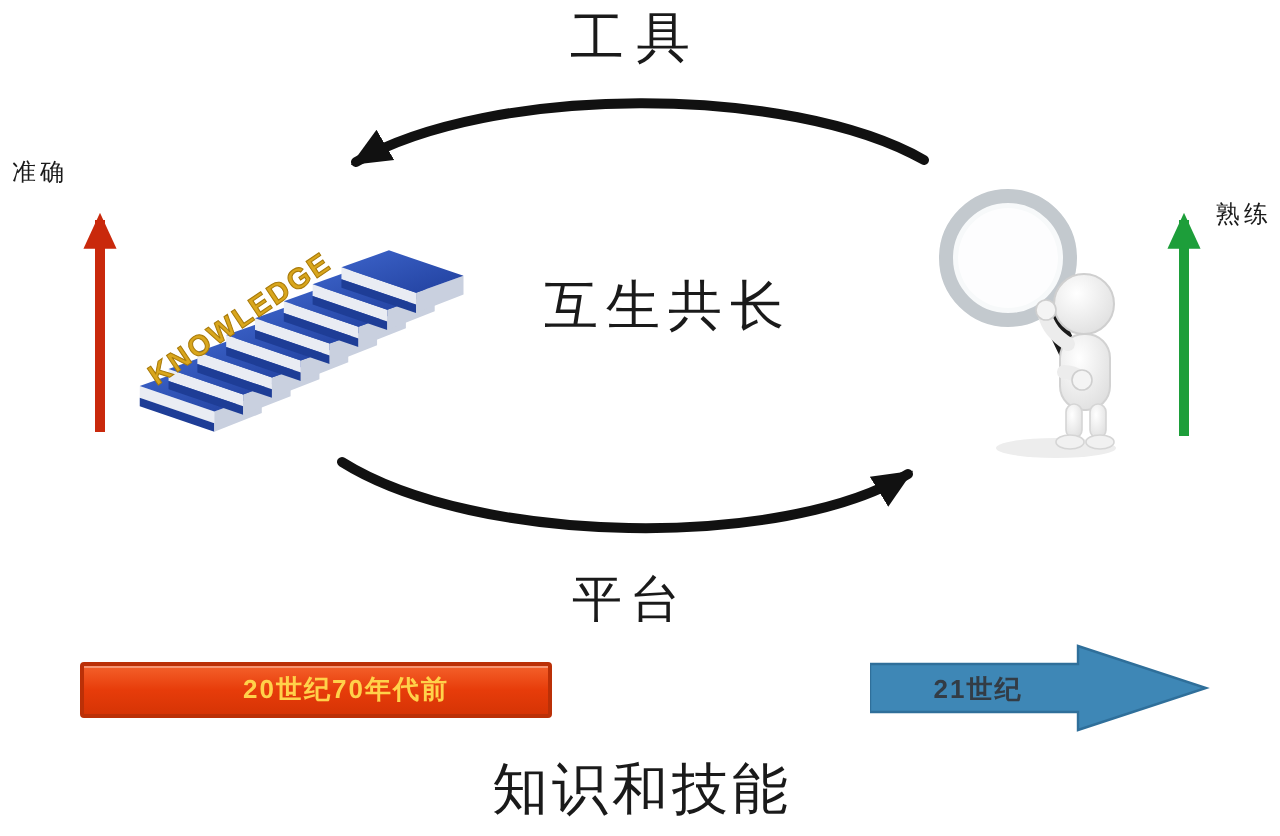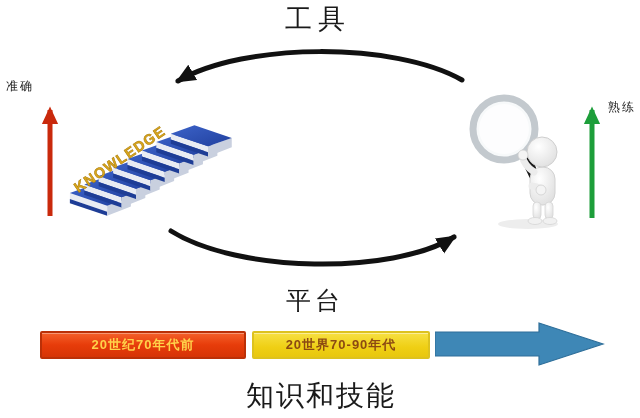--- a/index.html
+++ b/index.html
@@ -22,20 +22,21 @@
   .tl-seg{
     position:absolute;height:24px;top:331px;display:flex;align-items:center;justify-content:center;
     font-family:"Liberation Sans","DejaVu Sans",sans-serif;font-weight:bold;font-size:13px;
     letter-spacing:1px;border-radius:2px;
   }
   .tl-red{
     left:40px;width:202px;
     background:linear-gradient(180deg,#f4602a 0%,#e73c0a 50%,#d63405 100%);
     border:2px solid #bb3007;color:#ffd24a;
     box-shadow:inset 0 1px 0 rgba(255,255,255,.35);
+    padding-left:30px;
   }
   .tl-yellow{
     left:252px;width:174px;
     background:linear-gradient(180deg,#f7e042 0%,#efcf14 60%,#e8c70e 100%);
     border:2px solid #ddc21e;color:#8c4a12;
     box-shadow:inset 0 1px 0 rgba(255,255,255,.45);
   }
   .tl-blue-svg{left:435px;top:322px;width:170px;height:44px;}
   .tl-blue-label{
     left:437px;top:331px;width:104px;height:28px;
@@ -67,20 +68,21 @@
     <path d="M 171 231 C 238 273 392 275 454 237" fill="none" stroke="#111111" stroke-width="5" stroke-linecap="round" marker-end="url(#ah-black)"></path>
 
     <line x1="50" y1="216" x2="50" y2="110" stroke="#c9290c" stroke-width="5" marker-end="url(#ah-red)"></line>
 
     <line x1="592" y1="218" x2="592" y2="110" stroke="#1d9e3a" stroke-width="5" marker-end="url(#ah-green)"></line>
   </svg>
 
   <div class="abs label title-top">工具</div>
   <div class="abs label axis-label axis-left">准确</div>
   <div class="abs label axis-label axis-right">熟练</div>
+  <div class="abs label center-label">互生共长</div>
   <div class="abs label footer-label">知识和技能</div>
   <div class="abs label platform-label">平台</div>
 
   <svg class="abs img-box" style="left:58px;top:95px;" width="178" height="129" viewBox="0 0 210 145" xmlns="http://www.w3.org/2000/svg">
     <defs>
       <linearGradient id="bookTop" x1="0" y1="0" x2="1" y2="1">
         <stop offset="0" stop-color="#3c63c9"></stop>
         <stop offset="1" stop-color="#21409e"></stop>
       </linearGradient>
     </defs>
@@ -164,20 +166,20 @@
 
     <rect x="71" y="114" width="8" height="17" rx="4" fill="url(#headGrad)" stroke="#d5d5d5" stroke-width="0.8"></rect>
     <rect x="83" y="114" width="8" height="17" rx="4" fill="url(#headGrad)" stroke="#d5d5d5" stroke-width="0.8"></rect>
     <ellipse cx="73" cy="133" rx="7" ry="3.5" fill="#f1f1f1" stroke="#d5d5d5" stroke-width="0.8"></ellipse>
     <ellipse cx="88" cy="133" rx="7" ry="3.5" fill="#f1f1f1" stroke="#d5d5d5" stroke-width="0.8"></ellipse>
   </svg>
 
   <div class="tl-seg tl-red">
     <span>20世纪70年代前</span>
   </div>
-  <div class="tl-seg tl-yellow">
-    <span>20世界70-90年代</span>
-  </div>
   <svg class="abs tl-blue-svg" viewBox="0 0 170 44" xmlns="http://www.w3.org/2000/svg">
     <polygon points="0,10 104,10 104,1 168,22 104,43 104,34 0,34" fill="#3e87b6" stroke="#2f6f9a" stroke-width="1.2"></polygon>
   </svg>
+  <div class="abs tl-blue-label">
+    <span>21世纪</span>
+  </div>
 
 </div>
 
 </body></html>

